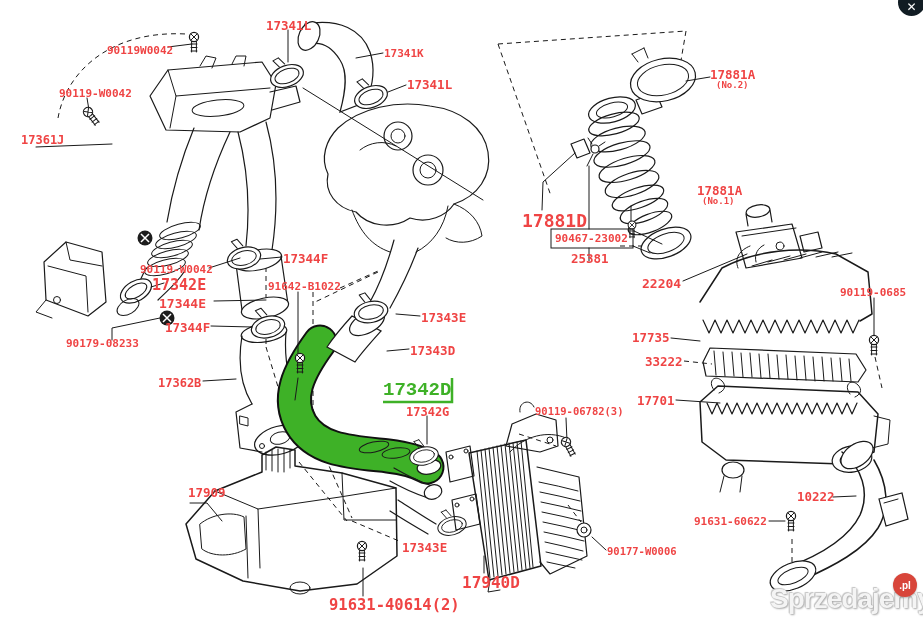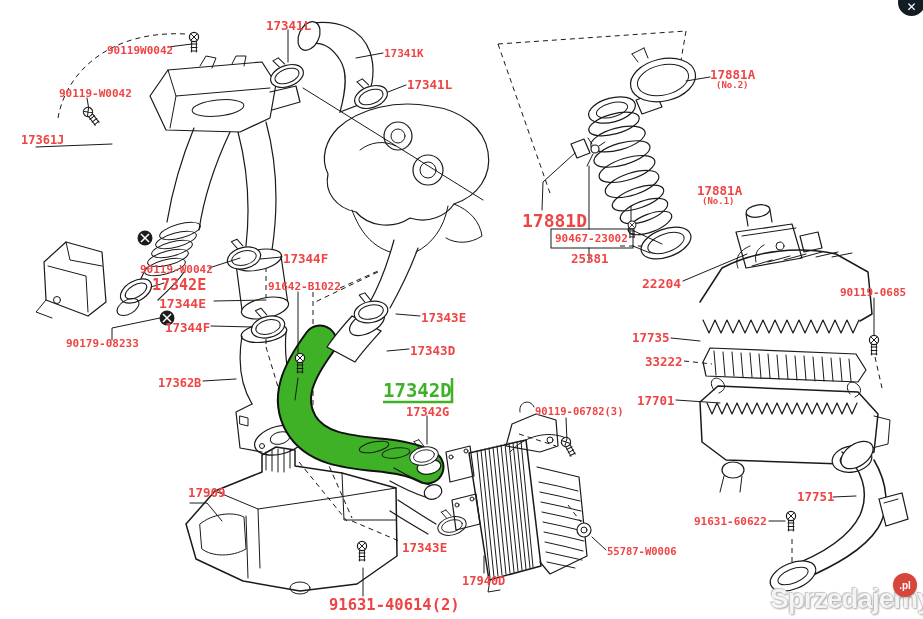--- a/index.html
+++ b/index.html
@@ -5,21 +5,21 @@
   html,body{margin:0;padding:0;background:#e8e8e8;}
   .canvas{position:relative;width:923px;height:619px;background:#ffffff;overflow:hidden;
           font-family:"DejaVu Sans Mono","Liberation Mono",monospace;}
   svg{position:absolute;left:0;top:0;}
   .ln{fill:none;stroke:#1a1a1a;stroke-width:1.2;stroke-linejoin:round;stroke-linecap:round;}
   .thin{stroke-width:1;}
   .fat{stroke-width:1.5;}
   .wfill{fill:#ffffff;stroke:#1a1a1a;stroke-width:1.2;}
   .dash{fill:none;stroke:#1a1a1a;stroke-width:1;stroke-dasharray:5 4;}
   .lbl{position:absolute;font-weight:bold;color:#ef4444;white-space:nowrap;line-height:1;letter-spacing:0;}
-  .lbl.green{color:#3eb127;}
+  .lbl.green{color:#3eb127;font-family:Liberation Mono, monospace;}
   .watermark{position:absolute;left:770px;top:583px;font-family:"Liberation Sans",sans-serif;
              font-weight:bold;font-size:28px;letter-spacing:-1px;color:#f4f4f4;
              text-shadow:0 0 1px #9a9a9a,1px 1px 2px #ababab, -1px -1px 1px #c9c9c9;}
   .wm-badge{position:absolute;left:893px;top:573px;width:24px;height:24px;border-radius:50%;
             background:#d8453a;color:#fff;font-family:"Liberation Sans",sans-serif;font-weight:bold;
             font-size:10px;display:flex;align-items:center;justify-content:center;
             box-shadow:0 1px 2px rgba(0,0,0,.25);}
   .close-btn{position:absolute;left:898px;top:-11px;width:27px;height:27px;border-radius:50%;
              background:#111c23;color:#fff;font-size:12px;display:flex;align-items:flex-end;
              justify-content:center;padding-bottom:2px;box-sizing:border-box;cursor:pointer;
@@ -308,24 +308,24 @@
 <div class="lbl" style="left:66px;top:338px;font-size:11px">90179-08233</div>
 <div class="lbl" style="left:158px;top:377px;font-size:12px">17362B</div>
 <div class="lbl" style="left:421px;top:312px;font-size:12.5px">17343E</div>
 <div class="lbl" style="left:410px;top:345px;font-size:12.5px">17343D</div>
 <div class="lbl green" style="left:383px;top:381px;font-size:19px">17342D</div>
 <div class="lbl" style="left:406px;top:406px;font-size:12px">17342G</div>
 <div class="lbl" style="left:535px;top:406px;font-size:10.5px">90119-06782(3)</div>
 <div class="lbl" style="left:188px;top:487px;font-size:12.5px">17909</div>
 <div class="lbl" style="left:402px;top:542px;font-size:12.5px">17343E</div>
 <div class="lbl" style="left:329px;top:598px;font-size:15.5px">91631-40614(2)</div>
-<div class="lbl" style="left:462px;top:575px;font-size:12px">17940D</div>
-<div class="lbl" style="left:607px;top:546px;font-size:10.5px">55787-W0006</div>
+<div class="lbl" style="left:462px;top:575px;font-size:16px">17940D</div>
+<div class="lbl" style="left:607px;top:546px;font-size:10.5px">90177-W0006</div>
 <div class="lbl" style="left:694px;top:516px;font-size:11px">91631-60622</div>
-<div class="lbl" style="left:797px;top:491px;font-size:12.5px">17751</div>
+<div class="lbl" style="left:797px;top:491px;font-size:12.5px">10222</div>
 
 <div class="watermark">Sprzedajemy</div>
 <div class="wm-badge">.pl</div>
 
 <div class="close-btn">
   <span>✕</span>
 </div>
 
 </div>
 

